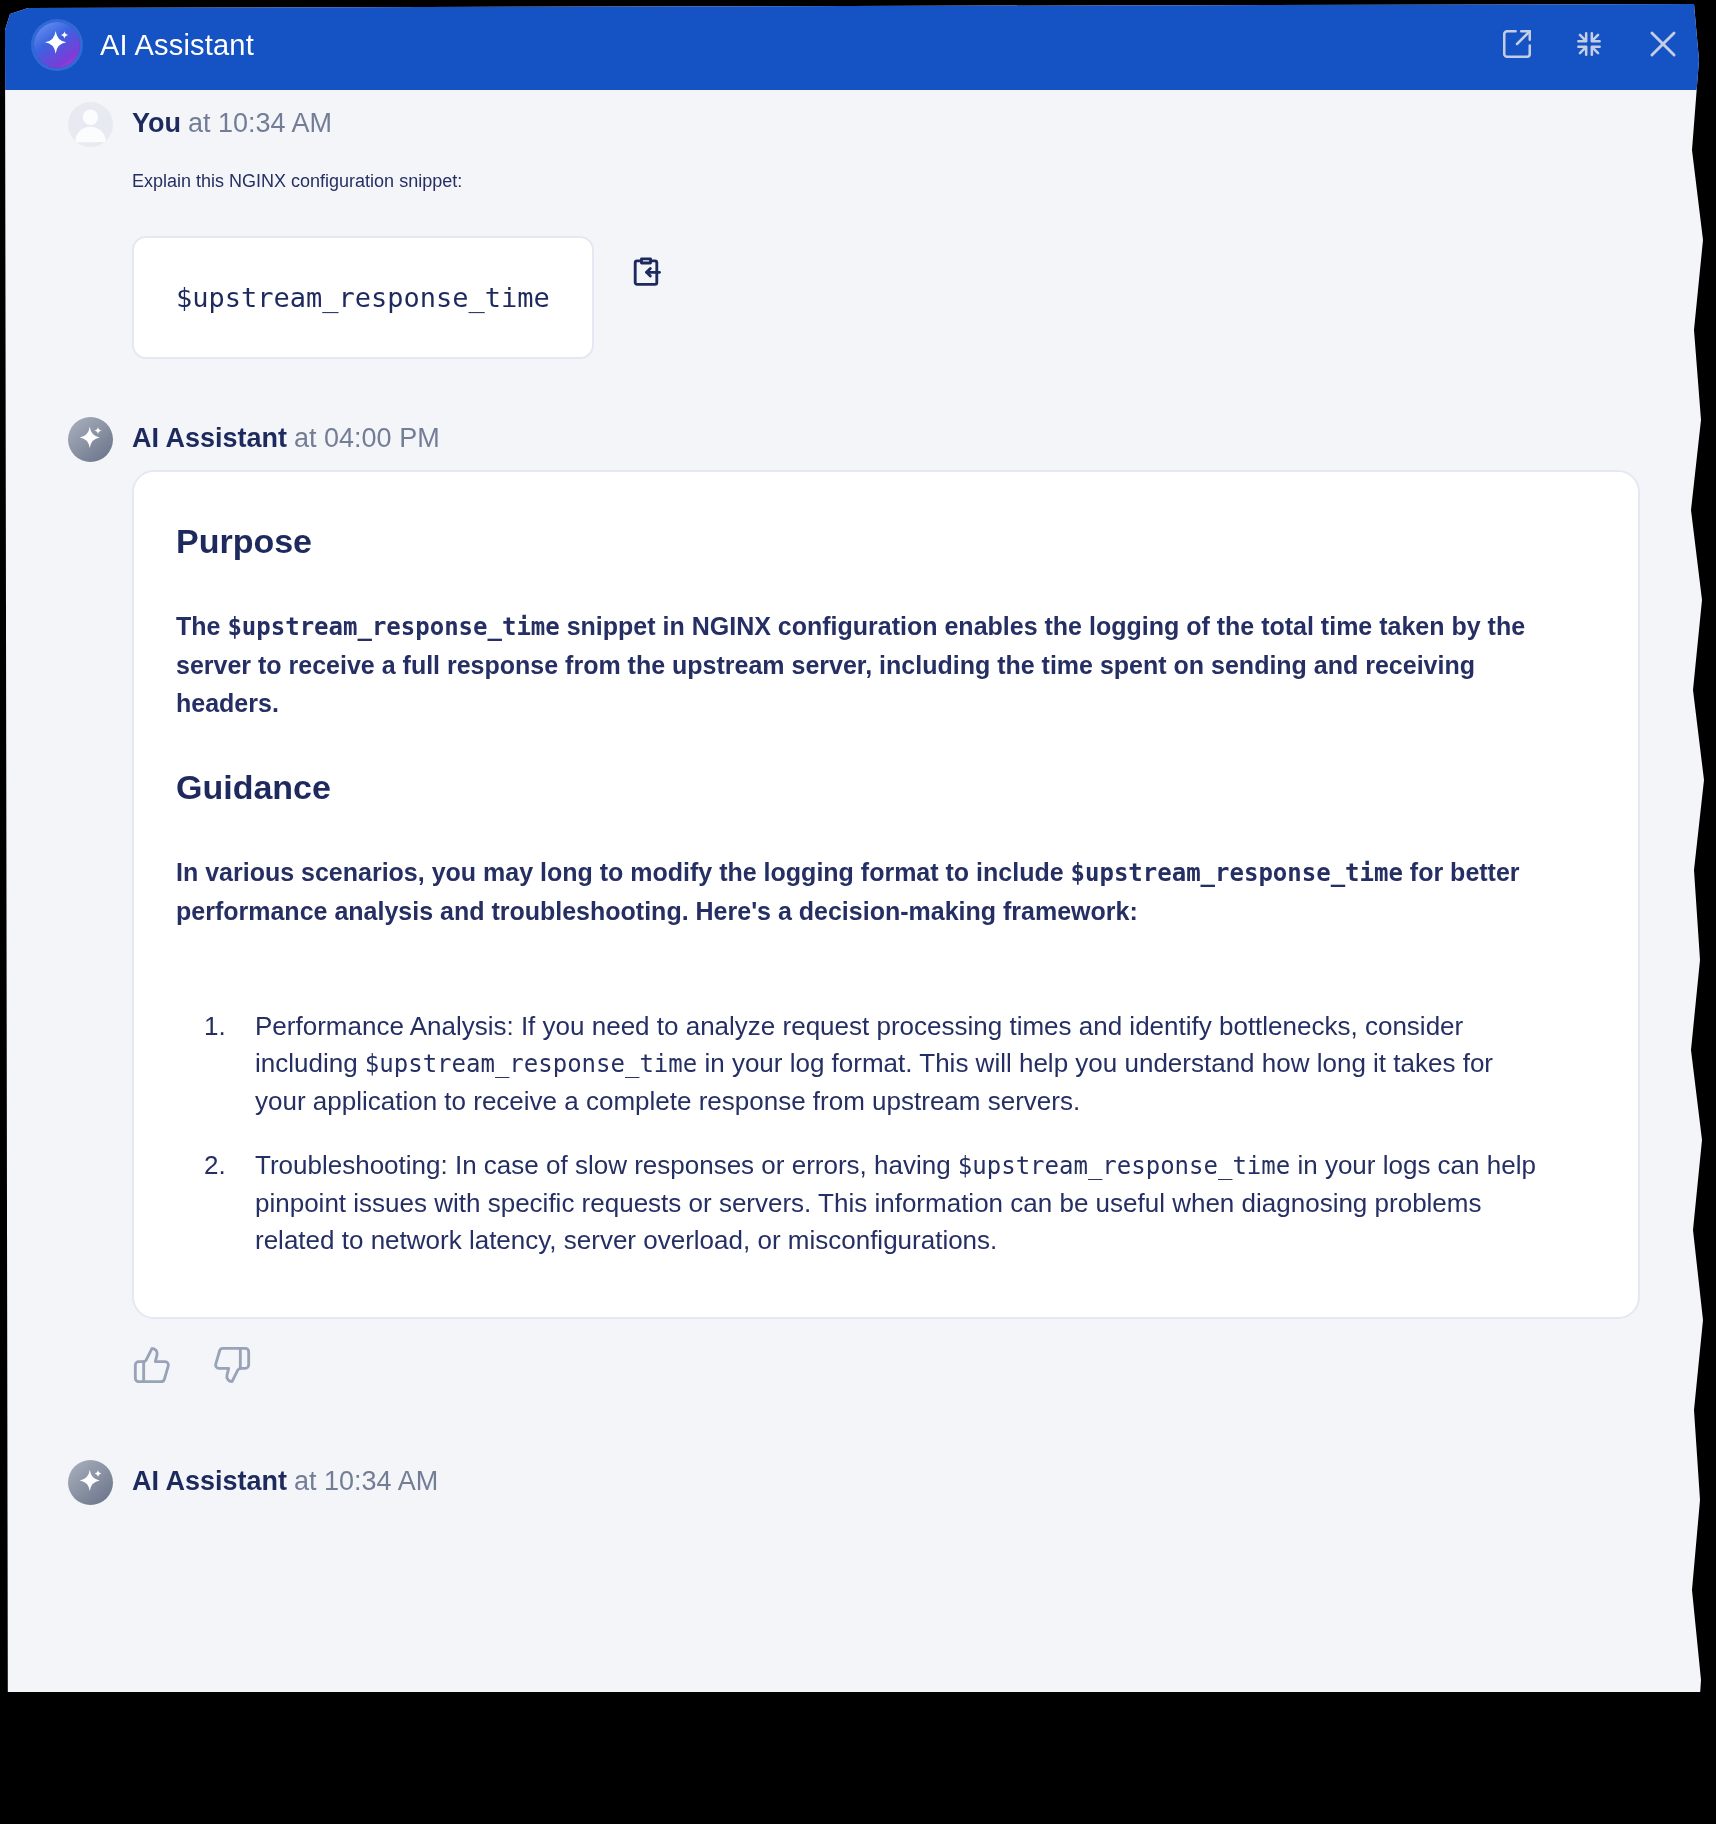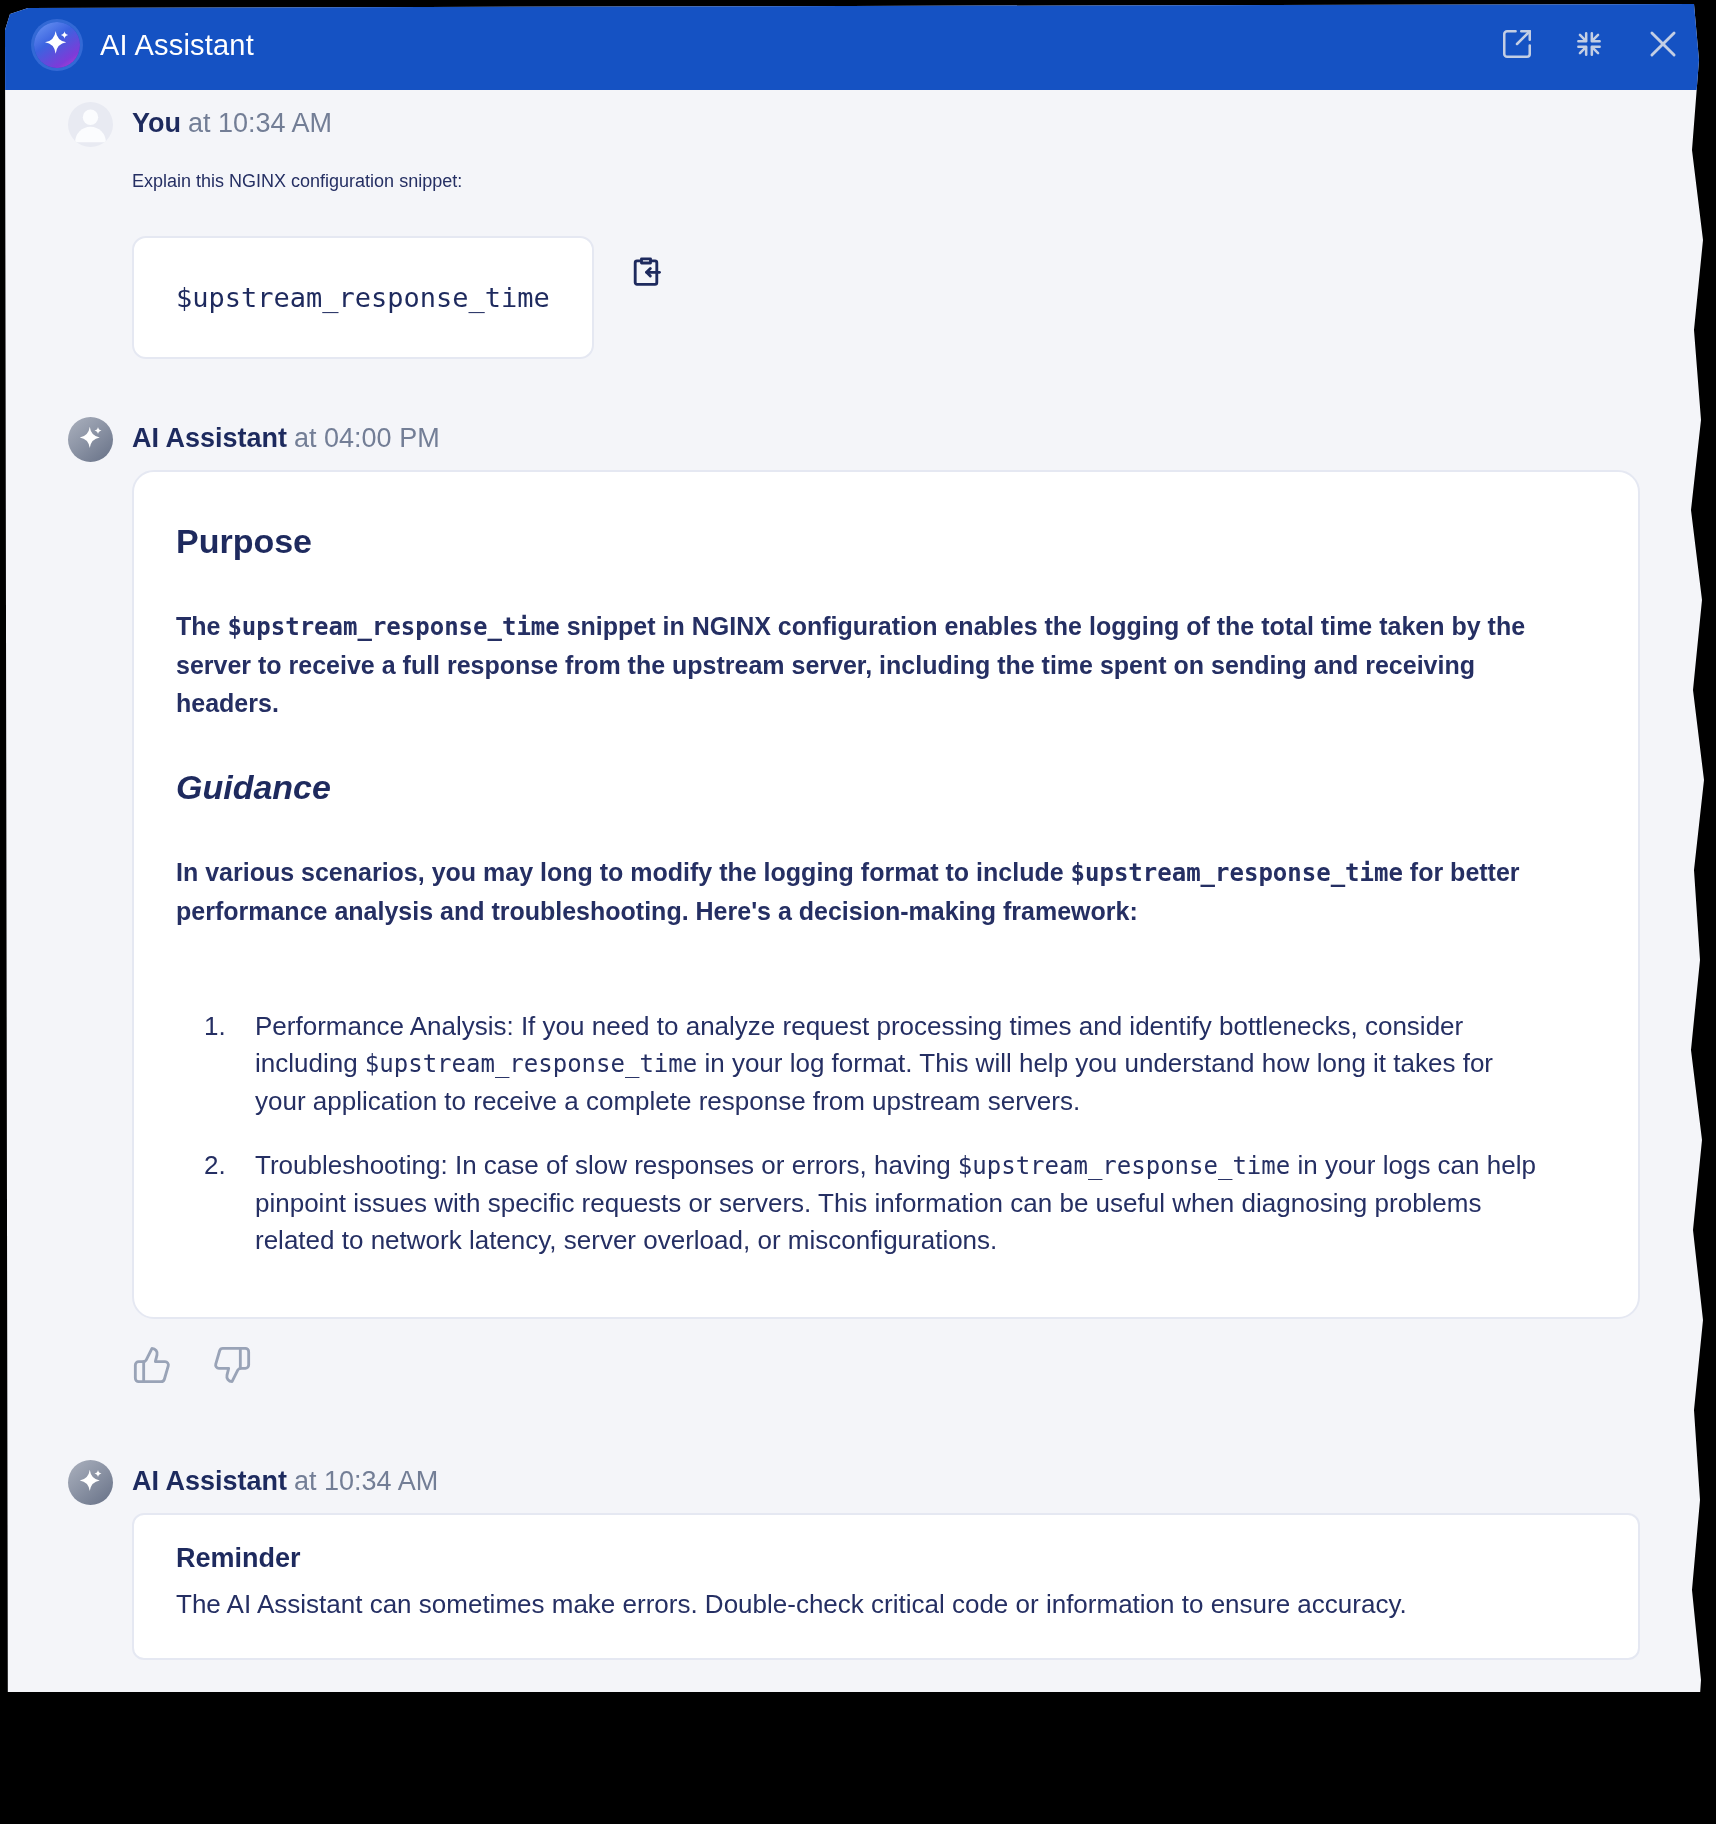--- a/index.html
+++ b/index.html
@@ -70,21 +70,21 @@
   .copy-btn{background:none;border:none;padding:0;margin-top:18px;cursor:pointer;color:#1e2a5e;}
   .copy-btn svg{width:36px;height:36px;}
   
   .ai-card{
     margin-top:16px;background:#fff;border:2px solid #e5e8f2;border-radius:22px;
     padding:50px 90px 58px 42px;box-sizing:border-box;width:100%;
   }
   .ai-card h2{margin:0;font-size:34px;font-weight:bold;color:#1e2a5e;}
   .ai-card p{margin:46px 0 0 0;font-size:25px;line-height:38px;color:#252f63;}
   .ai-card h2 + p{margin-top:46px;font-weight:bold;}
-  .ai-card .h-guidance{margin-top:46px;font-style:italic;}
+  .ai-card .h-guidance{margin-top:46px;}
   code.inline{
     font-family:"DejaVu Sans Mono", monospace;font-size:24px;color:#252f63;
   }
   .num-list{margin-top:78px;}
   .num-item{position:relative;padding-left:79px;font-size:26px;line-height:37px;color:#252f63;}
   .num-item + .num-item{margin-top:27px;}
   .num-marker{position:absolute;left:28px;top:0;}
   .num-item b{font-weight:normal;}
   
   .feedback{margin-top:26px;display:flex;gap:40px;}
@@ -242,21 +242,17 @@
             <svg viewBox="0 0 24 24">
               <path fill="#ffffff" d="M11 3 Q12 10.5 19 11.5 Q12 12.5 11 20 Q10 12.5 3 11.5 Q10 10.5 11 3 Z"></path>
               <path fill="#ffffff" d="M17.6 3.2 Q18 5.6 20.4 6 Q18 6.4 17.6 8.8 Q17.2 6.4 14.8 6 Q17.2 5.6 17.6 3.2 Z"></path>
             </svg>
           </span>
         </div>
         <div class="msg-head">
           <span class="author">AI Assistant</span>
           <span class="timestamp">at 10:34 AM</span>
         </div>
-        <div class="rem-card">
-          <div class="rem-title">Reminder</div>
-          <div class="rem-text">The AI Assistant can sometimes make errors. Double-check critical code or information to ensure accuracy.</div>
-        </div>
       </div>
 
     </div>
   </div>
 </div>
 
 </body></html>

